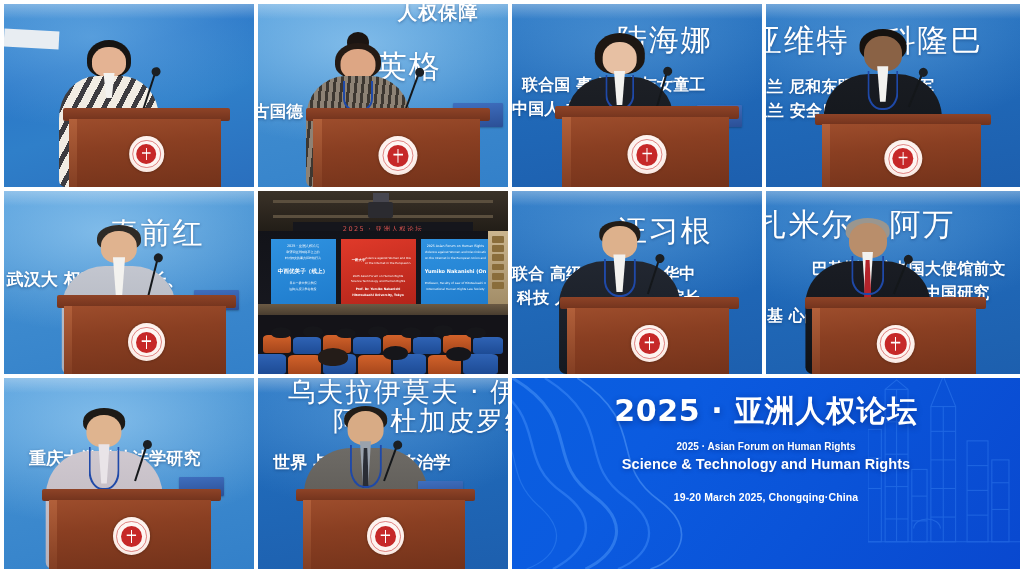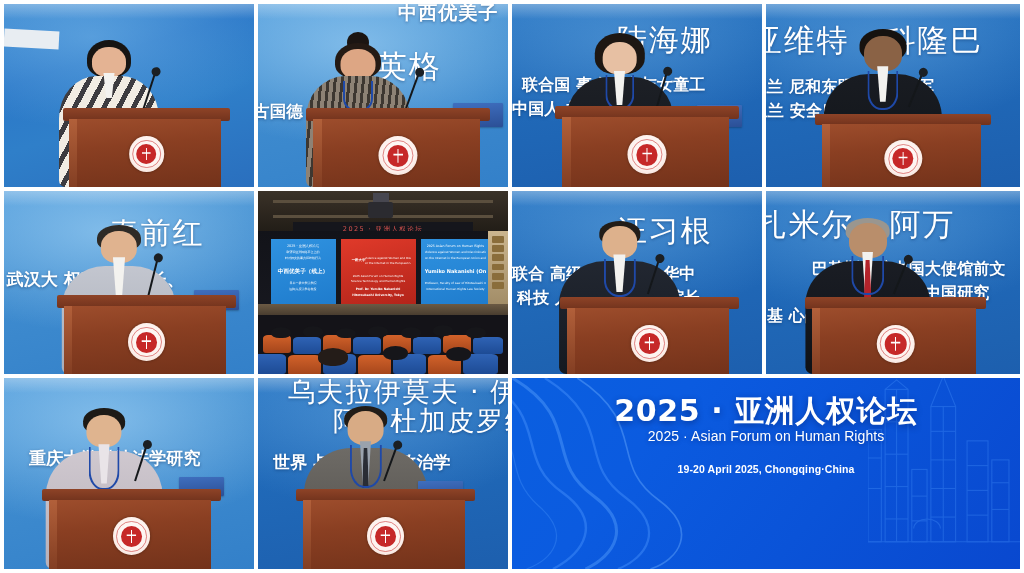--- a/index.html
+++ b/index.html
@@ -219,22 +219,22 @@
     display:flex; flex-direction:column; align-items:center;
     padding-top: 16px;
   }
   .tc-zh-main {
     color:#ffffff; font-size:30px; font-weight:700;
     letter-spacing:.02em; line-height:1.12;
     text-shadow: 0 2px 6px rgba(0,20,80,.45);
     font-family:"DejaVu Sans","Liberation Sans",sans-serif;
   }
   .tc-en-main {
-    color:#ffffff; font-size:14px; font-weight:400;
-    letter-spacing:.005em; margin-top:0;
+    color:#ffffff; font-size:10px; font-weight:700;
+    letter-spacing:.005em; margin-top:13px;
     text-shadow: 0 1px 4px rgba(0,20,80,.4);
   }
   .tc-zh-sub {
     color:#ffffff; font-size:21px; font-weight:700;
     letter-spacing:.06em; margin-top:19px;
     text-shadow: 0 2px 5px rgba(0,20,80,.42);
     font-family:"DejaVu Sans","Liberation Sans",sans-serif;
   }
   .tc-en-sub {
     color:#ffffff; font-size:14.5px; font-weight:700;
@@ -286,21 +286,21 @@
         </div>
       </div>
     </div>
   </div>
 
   <div class="cell" style="left:258px; top:4px; width:250px; height:183px;">
     <div class="scene">
       <div class="backdrop light"></div>
       <div class="bandtop"></div>
 
-      <div class="ledname" style="left:56%; top:-2%; font-size:19px; font-weight:700;">中西优美子</div>
+      <div class="ledname" style="left:56%; top:-2%; font-size:19px; font-weight:700;">人权保障</div>
       <div class="ledname" style="left:34%; top:23%; font-size:31px;">乌英格</div>
       <div class="ledsub" style="left:-2%; top:53%; font-size:16.5px;">古国德            外交与国        委</div>
 
       <div class="person" style="left:20%; width:40%; height:84%;">
         <div class="hair" style="width:22%; height:14%; top:-1%; background:#1b1512; border-radius:50%;"></div>
         <div class="hair" style="width:46%; height:23%; top:6%; background:#241a14;"></div>
         <div class="head" style="width:35%; height:20%; top:10%; background:#dda684;"></div>
         <div class="torso" style="width:104%; height:72%; bottom:0;
                     background:
                       repeating-linear-gradient(96deg, rgba(58,52,46,.9) 0 3px, rgba(150,138,124,.85) 3px 7px),
@@ -680,20 +680,21 @@
           <line x1="46" y1="124" x2="62" y2="124"></line>
             <line x1="46" y1="150" x2="62" y2="150"></line>
           <line x1="0" y1="172" x2="160" y2="172"></line>
           <path d="M48,158 a14,10 0 0 1 28,0"></path>
         </g>
       </svg>
 
       <div class="tc-content">
         <div class="tc-zh-main">2025 · 亚洲人权论坛</div>
         <div class="tc-en-main">2025 · Asian Forum on Human Rights</div>
+        <div class="tc-en-sub">Science &amp; Technology and Human Rights</div>
         <div class="tc-dates">
-          <div class="tc-date-en">19-20 April 2025,  Chongqing·China</div>
+          <div class="tc-date-en">19-20 March 2025,  Chongqing·China</div>
         </div>
       </div>
     </div>
   </div>
 
 </div>
 
 </body></html>

